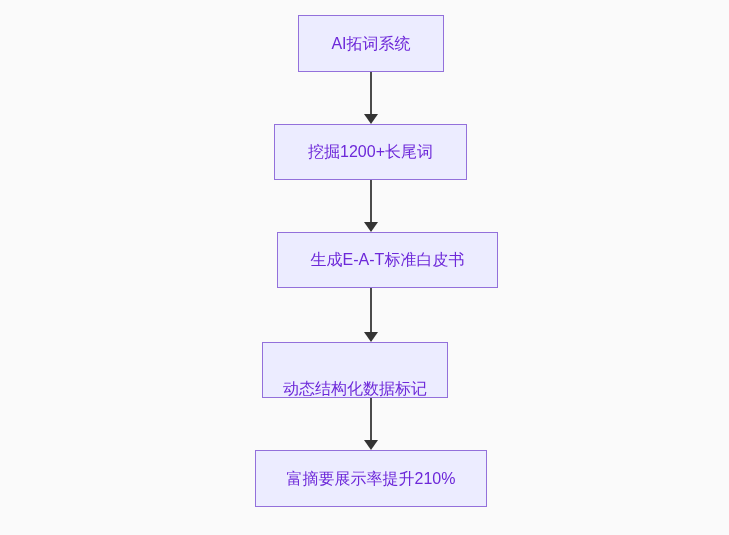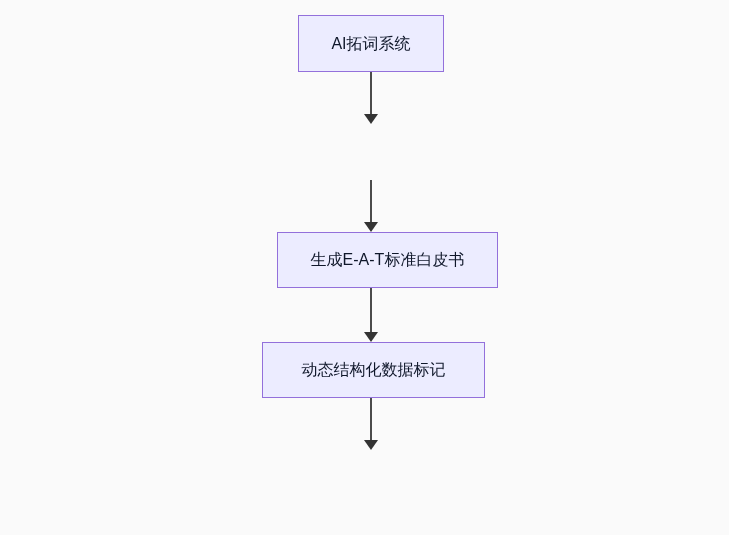--- a/index.html
+++ b/index.html
@@ -19,30 +19,30 @@
     height: 535px;
   }
   .node {
     position: absolute;
     background: #ececff;
     border: 1px solid #9370db;
     box-sizing: border-box;
     display: flex;
     align-items: center;
     justify-content: center;
-    color: #0f172a;
+    color: #6d28d9;
     font-size: 16px;
     line-height: 1;
     white-space: nowrap;
     text-align: center;
   }
   .node-1 { left: 298px; top: 15px;  width: 146px; height: 57px; }
   .node-2 { left: 274px; top: 124px; width: 193px; height: 56px; }
   .node-3 { left: 277px; top: 232px; width: 221px; height: 56px; }
-  .node-4 { left: 262px; top: 342px; width: 223px; height: 56px; }
+  .node-4 { left: 262px; top: 342px; width: 186px; height: 56px; align-items: flex-end; }
   .node-5 { left: 255px; top: 450px; width: 232px; height: 57px; }
 
   .edge {
     position: absolute;
     left: 364px;
     width: 14px;
     display: flex;
     flex-direction: column;
     align-items: center;
   }
@@ -70,20 +70,23 @@
 
   <div class="node node-1">
     <span>AI拓词系统</span>
   </div>
 
   <div class="edge edge-1">
     <div class="edge-line"></div>
     <div class="edge-head"></div>
   </div>
 
+  <div class="node node-2">
+    <span>挖掘1200+长尾词</span>
+  </div>
 
   <div class="edge edge-2">
     <div class="edge-line"></div>
     <div class="edge-head"></div>
   </div>
 
   <div class="node node-3">
     <span>生成E-A-T标准白皮书</span>
   </div>
 
@@ -94,14 +97,17 @@
 
   <div class="node node-4">
     <span>动态结构化数据标记</span>
   </div>
 
   <div class="edge edge-4">
     <div class="edge-line"></div>
     <div class="edge-head"></div>
   </div>
 
+  <div class="node node-5">
+    <span>富摘要展示率提升210%</span>
+  </div>
 
 </div>
 
 </body></html>

